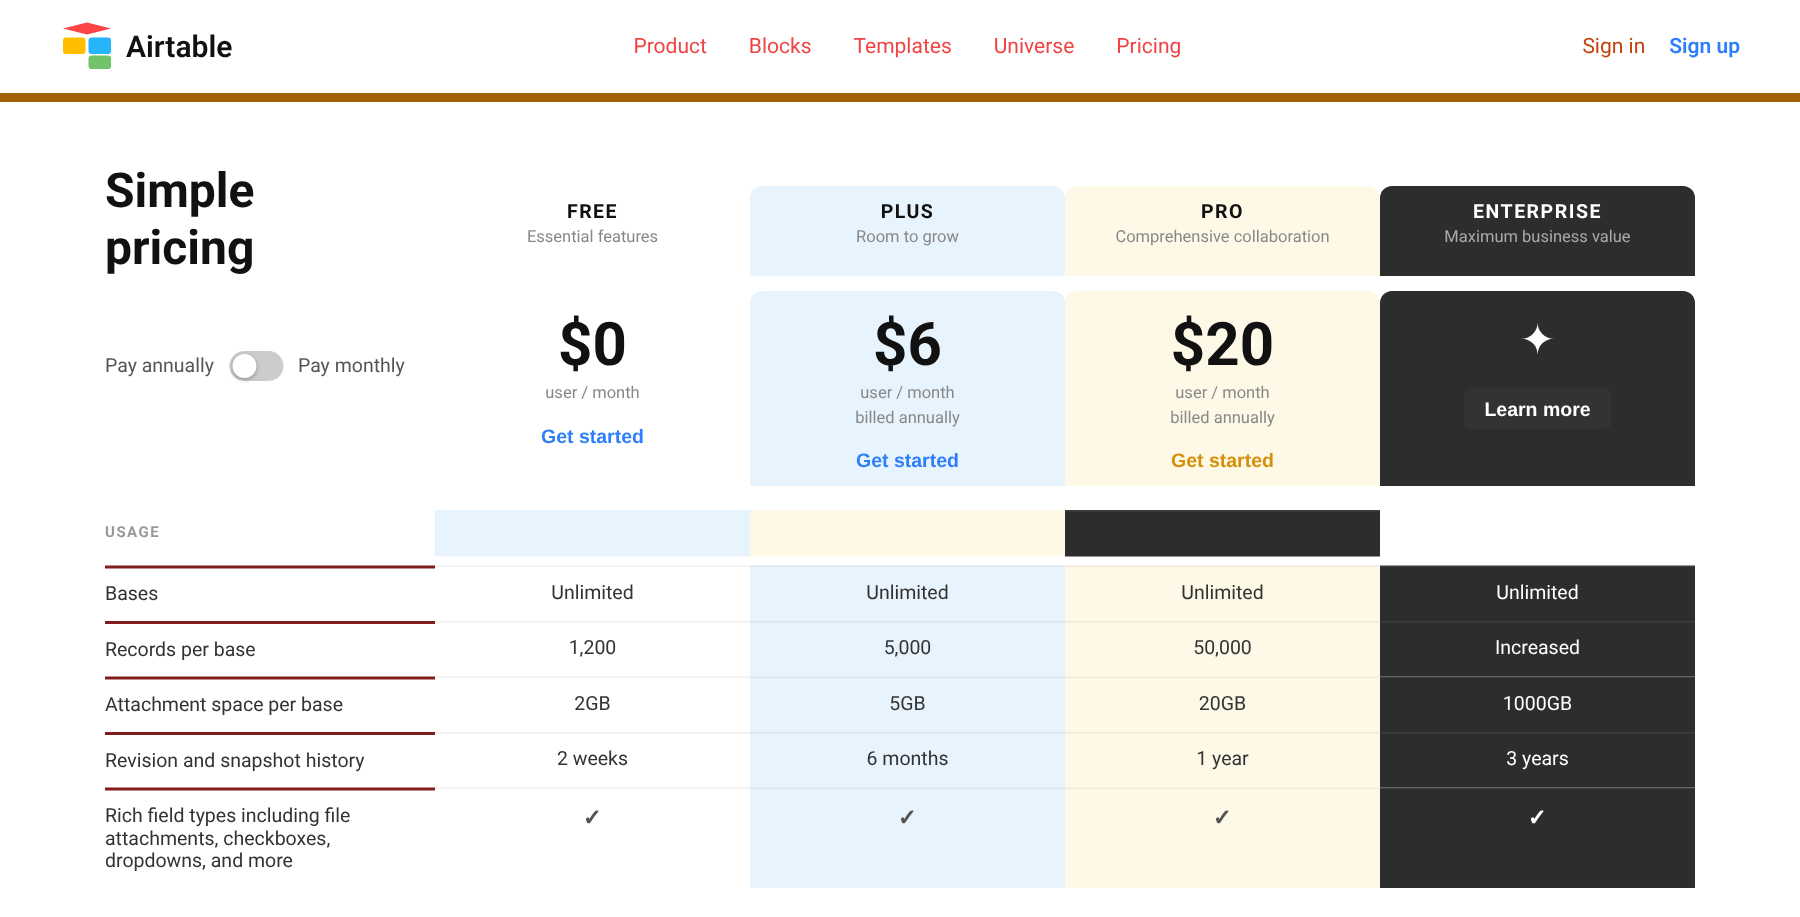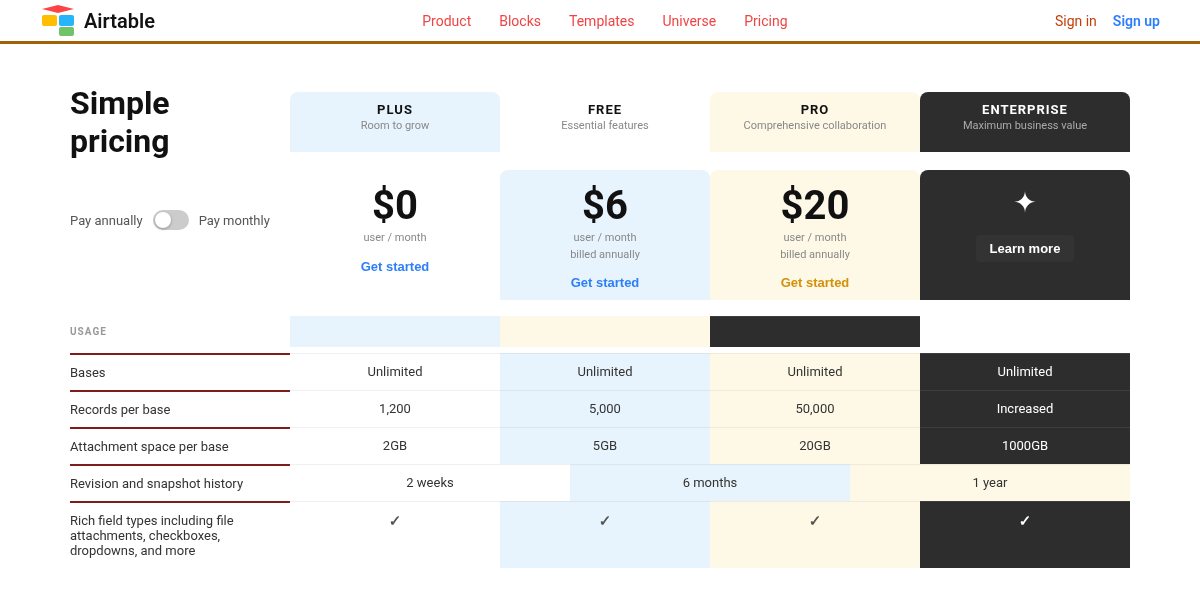--- a/index.html
+++ b/index.html
@@ -1,21 +1,21 @@
 <!DOCTYPE html>
 <html><head>
   <meta charset="utf-8">
   <style>
     * { margin: 0; padding: 0; box-sizing: border-box; }
     body { font-family: -apple-system, BlinkMacSystemFont, 'Segoe UI', Roboto, sans-serif; background: #fff; color: #333; font-size: 14px; }
 
     
     nav {
       display: flex; align-items: center; justify-content: space-between;
-      padding: 0 40px; height: 44px; border-bottom: 3px solid #a16207;
+      padding: 0 40px; height: 68px; border-bottom: 6px solid #a16207;
     }
     .nav-logo { display: flex; align-items: center; gap: 8px; }
     .logo-icon { width: 36px; height: 36px; }
     .logo-text { font-size: 20px; font-weight: 600; color: #111; }
     .nav-links { display: flex; align-items: center; gap: 28px; }
     .nav-link { font-size: 14px; color: #ef4444; text-decoration: none; cursor: pointer; }
     .nav-actions { display: flex; align-items: center; gap: 16px; }
     .signin-link { font-size: 14px; color: #c2410c; cursor: pointer; }
     .signup-btn { font-size: 14px; color: #2d7ff9; font-weight: 600; cursor: pointer; text-decoration: none; }
 
@@ -102,33 +102,33 @@
     <a class="nav-link">Pricing</a>
   </div>
   <div class="nav-actions">
     <span class="signin-link">Sign in</span>
     <a class="signup-btn">Sign up</a>
   </div>
 </nav>
 
 <div class="pricing-page">
 
-  <div style="display:flex; align-items:center; gap:0;">
+  <div style="display:flex; align-items:flex-end; gap:0;">
     <div style="width:220px;">
       <h1 class="page-title">Simple pricing</h1>
     </div>
 
     <div style="flex:1; display:flex;">
+      <div class="plan-header" style="flex:1;">
+        <div class="plan-name">FREE</div>
+        <div class="plan-tagline">Essential features</div>
+      </div>
       <div class="plan-header plus-col" style="flex:1;">
         <div class="plan-name">PLUS</div>
         <div class="plan-tagline">Room to grow</div>
-      </div>
-      <div class="plan-header" style="flex:1;">
-        <div class="plan-name">FREE</div>
-        <div class="plan-tagline">Essential features</div>
       </div>
       <div class="plan-header pro-col" style="flex:1;">
         <div class="plan-name">PRO</div>
         <div class="plan-tagline">Comprehensive collaboration</div>
       </div>
       <div class="plan-header enterprise-col" style="flex:1;">
         <div class="plan-name">ENTERPRISE</div>
         <div class="plan-tagline">Maximum business value</div>
       </div>
     </div>
@@ -210,20 +210,21 @@
       <div class="val-cell plus-bg"><span>5GB</span></div>
       <div class="val-cell pro-bg"><span>20GB</span></div>
       <div class="val-cell ent-bg"><span>1000GB</span></div>
     </div>
 
     <div class="full-row">
       <div class="feature-cell"><span>Revision and snapshot history</span></div>
       <div class="val-cell"><span>2 weeks</span></div>
       <div class="val-cell plus-bg"><span>6 months</span></div>
       <div class="val-cell pro-bg"><span>1 year</span></div>
+      <div class="val-cell ent-bg"><span>3 years</span></div>
     </div>
 
 
     <div class="full-row">
       <div class="feature-cell" style="font-size:13px;"><span>Rich field types including file attachments, checkboxes, dropdowns, and more</span></div>
       <div class="val-cell"><span class="check">✓</span></div>
       <div class="val-cell plus-bg"><span class="check">✓</span></div>
       <div class="val-cell pro-bg"><span class="check">✓</span></div>
       <div class="val-cell ent-bg"><span class="check-enterprise">✓</span></div>
     </div>

